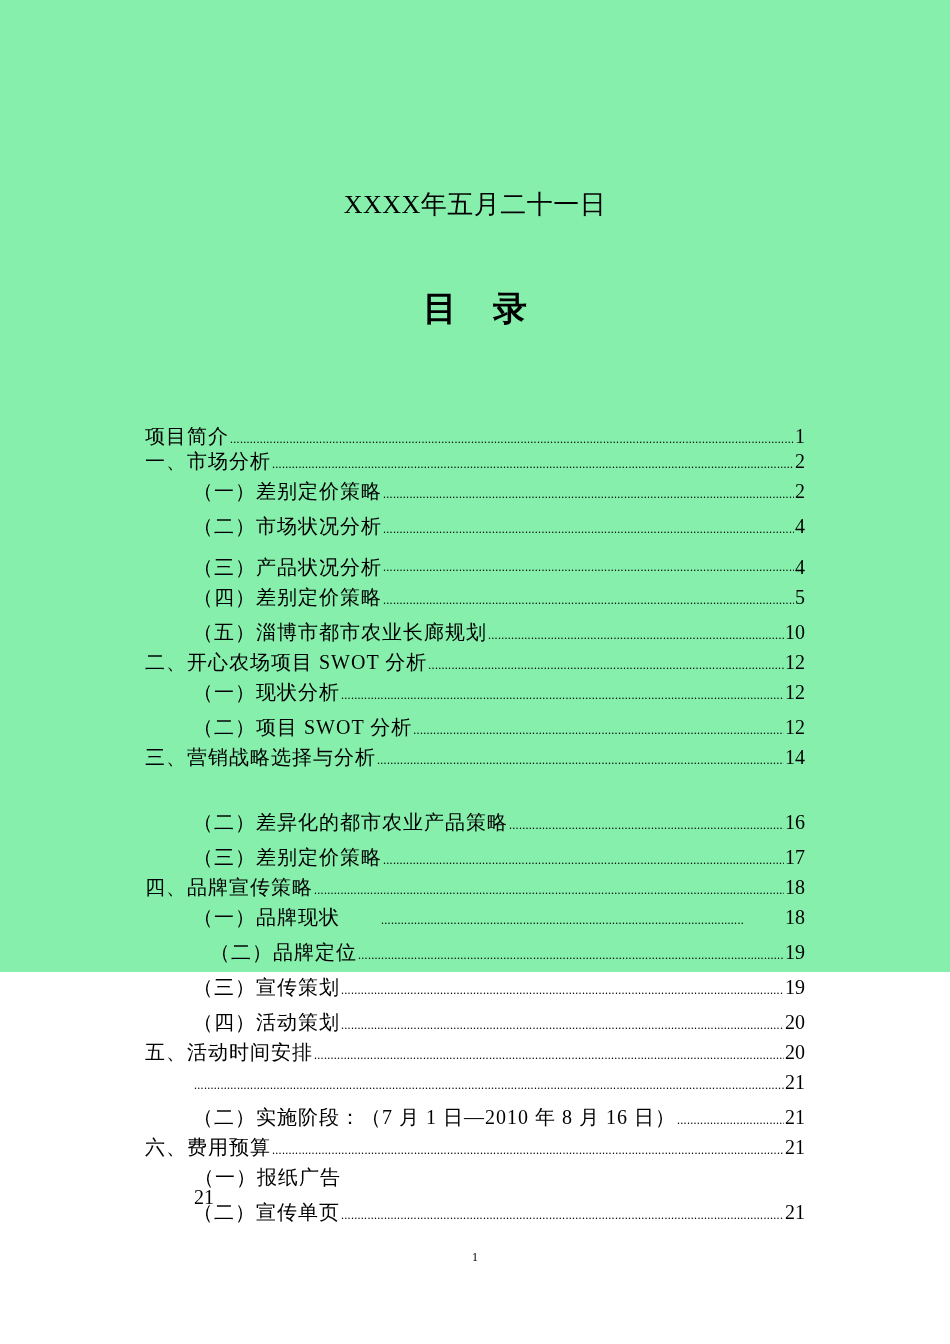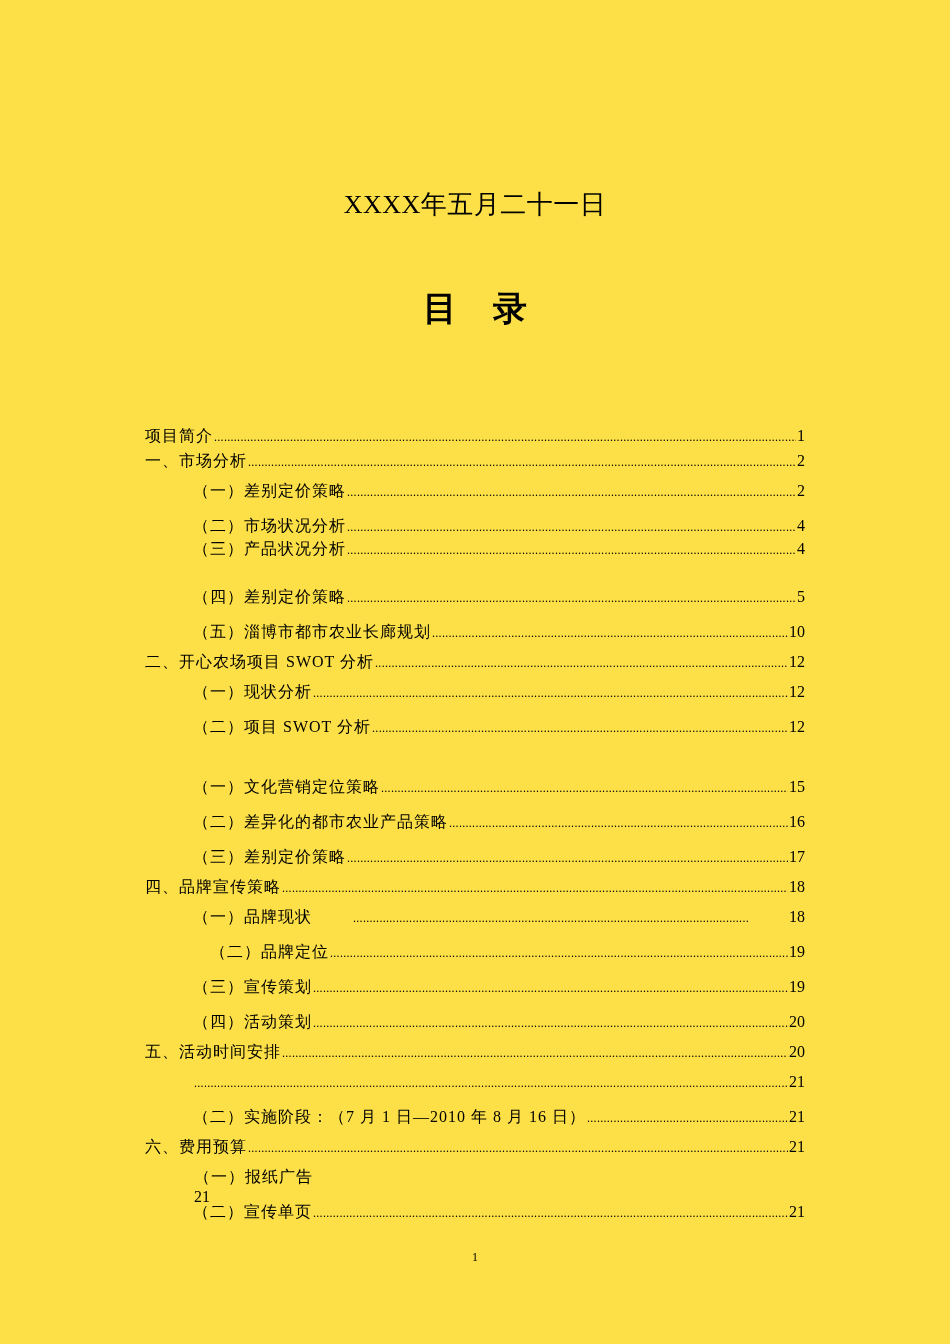--- a/index.html
+++ b/index.html
@@ -12,22 +12,22 @@
       height: 1344px;
       position: relative;
       overflow: hidden;
       font-family: "Liberation Serif", "DejaVu Serif", serif;
       color: #000000;
     }
     .page {
       position: absolute;
       left: 0; top: 0;
       width: 950px;
-      height: 1344px;
-      background: #fde047;
+      height: 972px;
+      background: #86efac;
     }
     .date-line {
       position: absolute;
       left: 0;
       width: 950px;
       top: 188px;
       text-align: center;
       font-size: 26px;
       line-height: 34px;
       letter-spacing: 0.5px;
@@ -48,21 +48,21 @@
     .toc-list {
       position: absolute;
       left: 0; top: 0;
       width: 950px;
       height: 1344px;
     }
     .toc-entry {
       position: absolute;
       display: flex;
       align-items: baseline;
-      font-size: 16px;
+      font-size: 20px;
       line-height: 20px;
       height: 20px;
       right: 145px;
       white-space: nowrap;
     }
     .toc-entry.level-1 { left: 145px; }
     .toc-entry.level-2 { left: 193px; }
     .toc-entry .label {
       flex: 0 0 auto;
       letter-spacing: 1px;
@@ -119,21 +119,21 @@
       <div class="toc-entry level-2" style="top: 481px;">
         <span class="label">（一）差别定价策略</span>
         <span class="leader"></span>
         <span class="page-num">2</span>
       </div>
       <div class="toc-entry level-2" style="top: 516px;">
         <span class="label">（二）市场状况分析</span>
         <span class="leader"></span>
         <span class="page-num">4</span>
       </div>
-      <div class="toc-entry level-2" style="top: 539px;">
+      <div class="toc-entry level-2" style="top: 557px; align-items: flex-end;">
         <span class="label">（三）产品状况分析</span>
         <span class="leader"></span>
         <span class="page-num">4</span>
       </div>
       <div class="toc-entry level-2" style="top: 587px;">
         <span class="label">（四）差别定价策略</span>
         <span class="leader"></span>
         <span class="page-num">5</span>
       </div>
       <div class="toc-entry level-2" style="top: 622px;">
@@ -149,24 +149,24 @@
       <div class="toc-entry level-2" style="top: 682px;">
         <span class="label">（一）现状分析</span>
         <span class="leader"></span>
         <span class="page-num">12</span>
       </div>
       <div class="toc-entry level-2" style="top: 717px;">
         <span class="label">（二）项目 SWOT 分析</span>
         <span class="leader"></span>
         <span class="page-num">12</span>
       </div>
-      <div class="toc-entry level-2" style="top: 777px;">
-        <span class="label">（一）文化营销定位策略</span>
-        <span class="leader"></span>
-        <span class="page-num">15</span>
+      <div class="toc-entry level-1" style="top: 747px;">
+        <span class="label">三、营销战略选择与分析</span>
+        <span class="leader"></span>
+        <span class="page-num">14</span>
       </div>
       <div class="toc-entry level-2" style="top: 812px;">
         <span class="label">（二）差异化的都市农业产品策略</span>
         <span class="leader"></span>
         <span class="page-num">16</span>
       </div>
       <div class="toc-entry level-2" style="top: 847px;">
         <span class="label">（三）差别定价策略</span>
         <span class="leader"></span>
         <span class="page-num">17</span>

